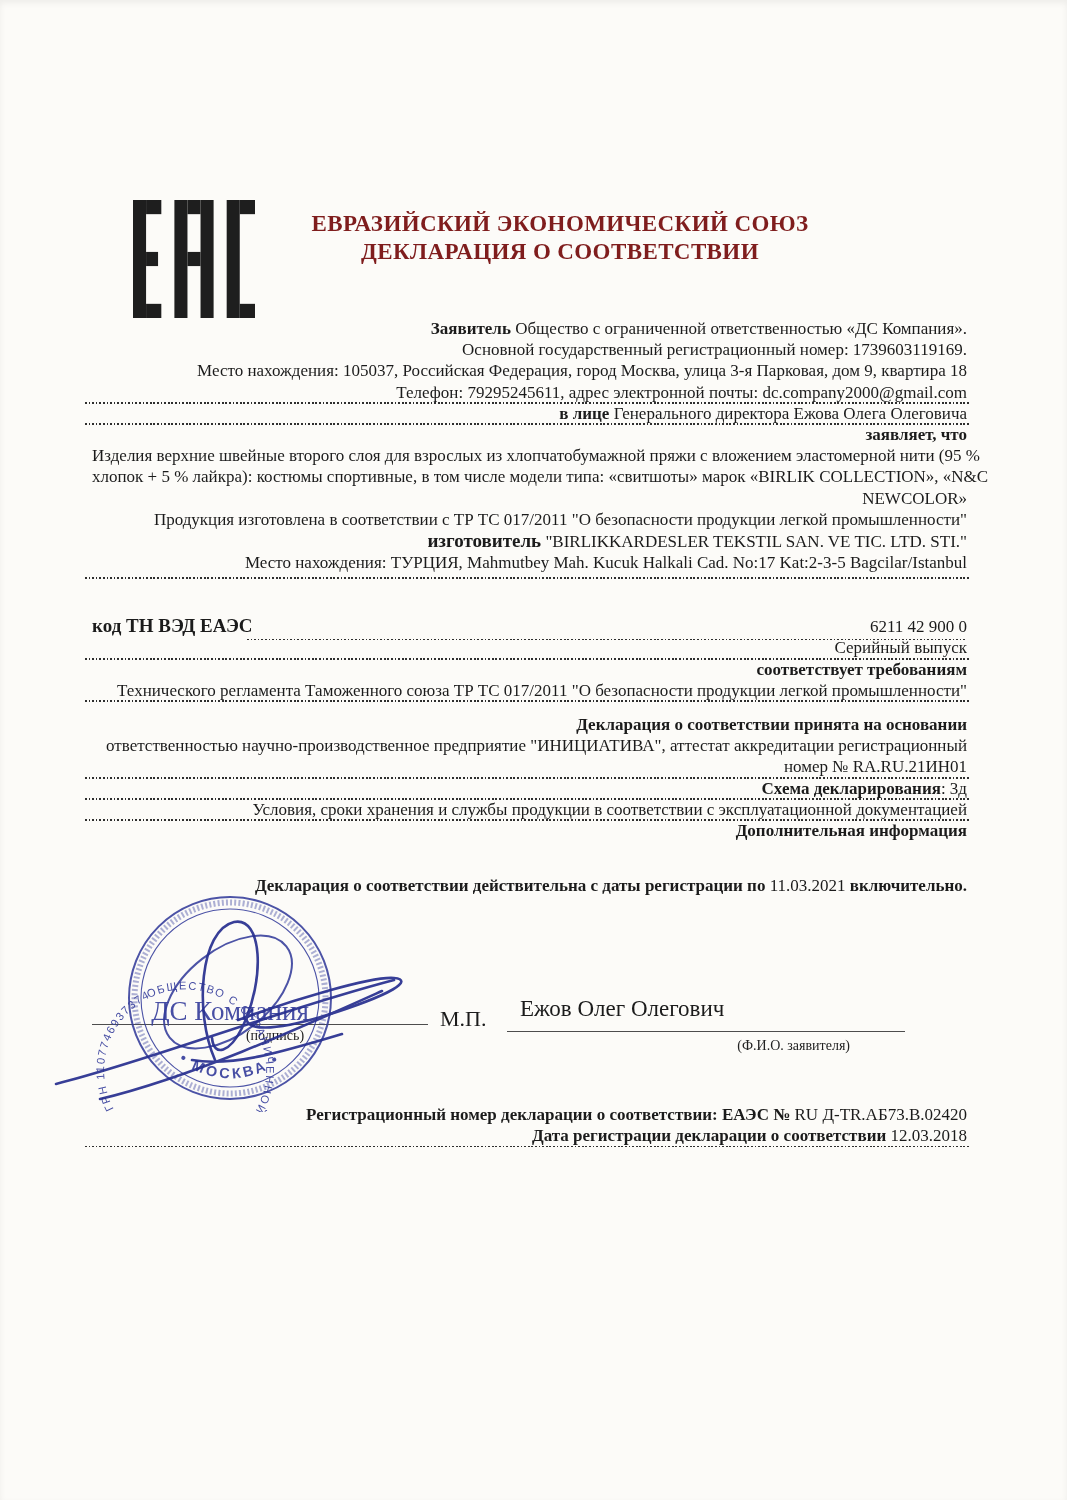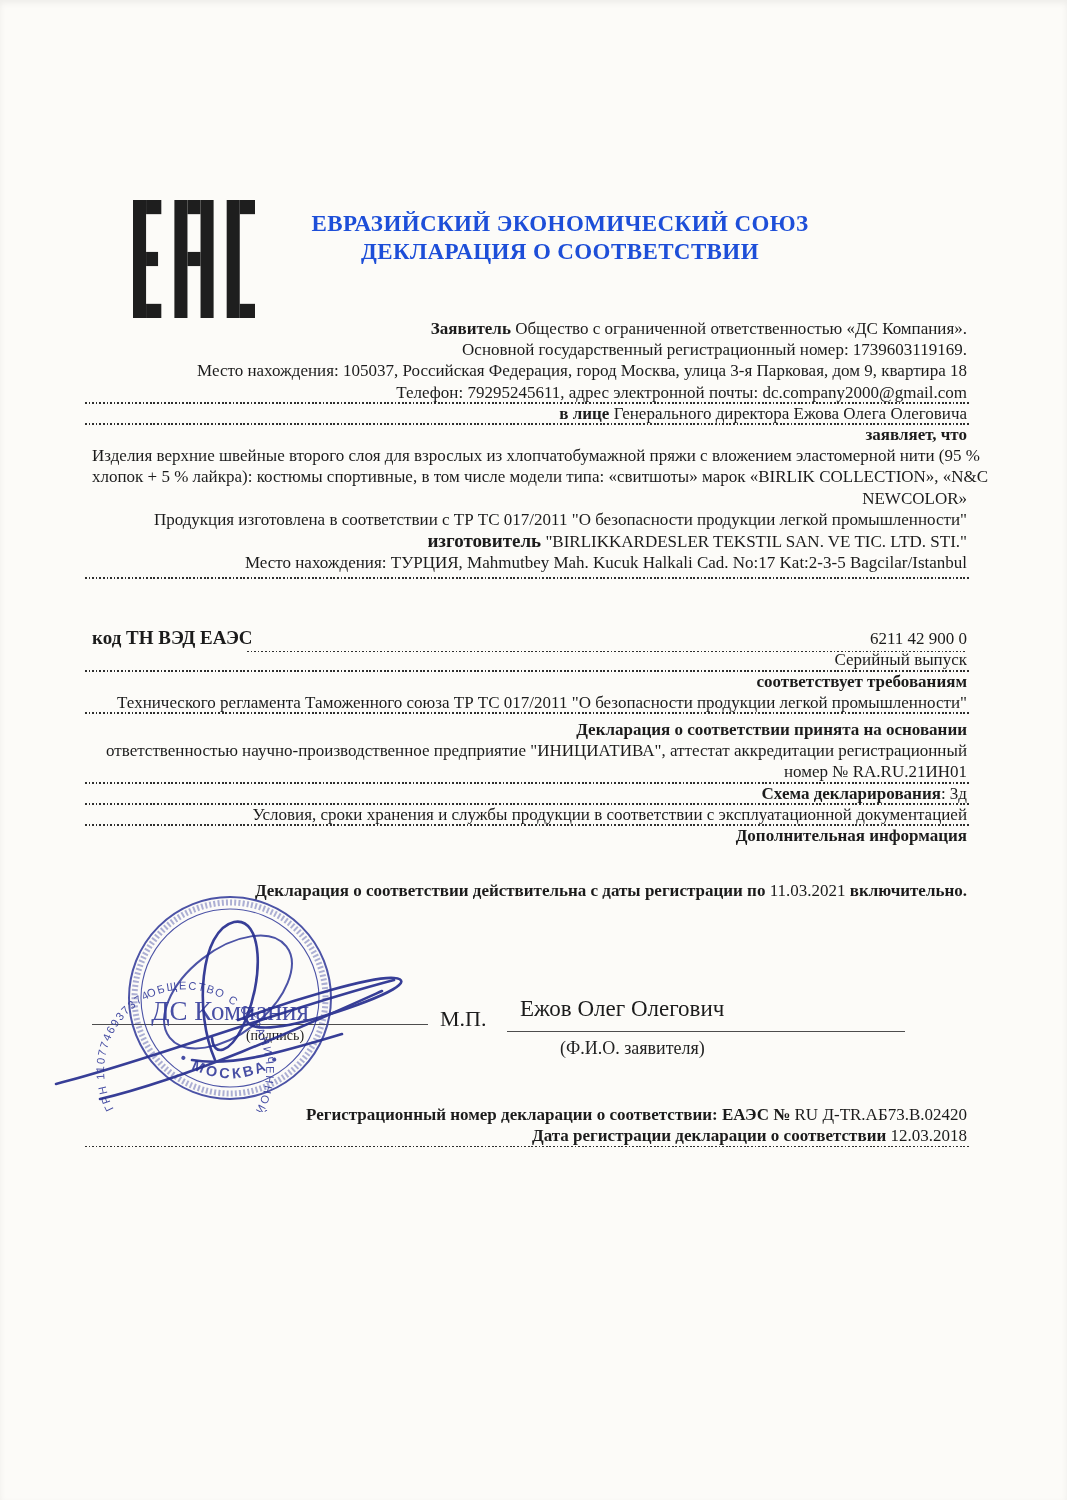--- a/index.html
+++ b/index.html
@@ -11,21 +11,21 @@
     font-family:"Liberation Serif","DejaVu Serif",serif;
     color:#1b1b1b;
     overflow:hidden;
     box-shadow:inset 0 3px 6px rgba(0,0,0,.06);
   }
   
   .eac{position:absolute;left:133px;top:200px;width:122px;height:118px;}
   .titles{
     position:absolute;left:270px;top:210px;width:580px;
     text-align:center;font-weight:bold;font-size:23px;line-height:28px;
-    letter-spacing:.4px;color:#1d4ed8;
+    letter-spacing:.4px;color:#7f1d1d;
   }
   
   .doc-body{position:absolute;left:92px;right:100px;top:318px;font-size:17px;}
   .row{line-height:21.2px;white-space:nowrap;position:relative;text-align:right;}
   .b{font-weight:bold;}
   .small-b{font-weight:bold;font-size:19px;}
   
   .u::after{
     content:"";position:absolute;left:-7px;right:-3px;bottom:-1px;height:1.8px;
     background:repeating-linear-gradient(to right,#2e2e2e 0 1.7px,transparent 1.7px 3.6px);
@@ -35,30 +35,30 @@
     background:repeating-linear-gradient(to right,#2e2e2e 0 1.7px,transparent 1.7px 3.6px);
   }
   
   .split{display:flex;align-items:baseline;}
   .split .lab{width:155px;flex:none;}
   .split .val{flex:1;position:relative;}
   .split .val::after{
     content:"";position:absolute;left:0;right:0;bottom:-3px;height:1.8px;
     background:repeating-linear-gradient(to right,#2e2e2e 0 1.7px,transparent 1.7px 3.6px);
   }
-  .gap-36{margin-top:48px;}
-  .gap-13{margin-top:6px;}
+  .gap-36{margin-top:36px;}
+  .gap-13{margin-top:13px;}
   .gap-34{margin-top:34px;margin-left:10px;}
   
   .sig-line{position:absolute;left:92px;top:1024px;width:336px;border-top:1.4px solid #4d4d4d;}
   .sig-caption{position:absolute;left:190px;top:1028px;width:170px;text-align:center;font-size:14px;color:#222;}
   .mp{position:absolute;left:440px;top:1006px;font-size:22px;}
   .fio-name{position:absolute;left:520px;top:996px;font-size:23px;}
   .fio-line{position:absolute;left:507px;top:1031px;width:398px;border-top:1.4px solid #4d4d4d;}
-  .fio-caption{position:absolute;left:560px;top:1038px;width:290px;text-align:left;font-size:18px;color:#222;}
+  .fio-caption{position:absolute;left:560px;top:1038px;width:290px;text-align:right;font-size:14px;color:#222;}
   .stamp{position:absolute;left:42px;top:892px;width:384px;height:220px;pointer-events:none;}
   
   .footer{position:absolute;left:92px;right:100px;top:1104px;font-size:17px;}
 </style>
 </head>
 <body>
 
 <div class="page">
 
   <svg class="eac" viewBox="0 0 112 100" preserveAspectRatio="none" aria-label="EAC">

